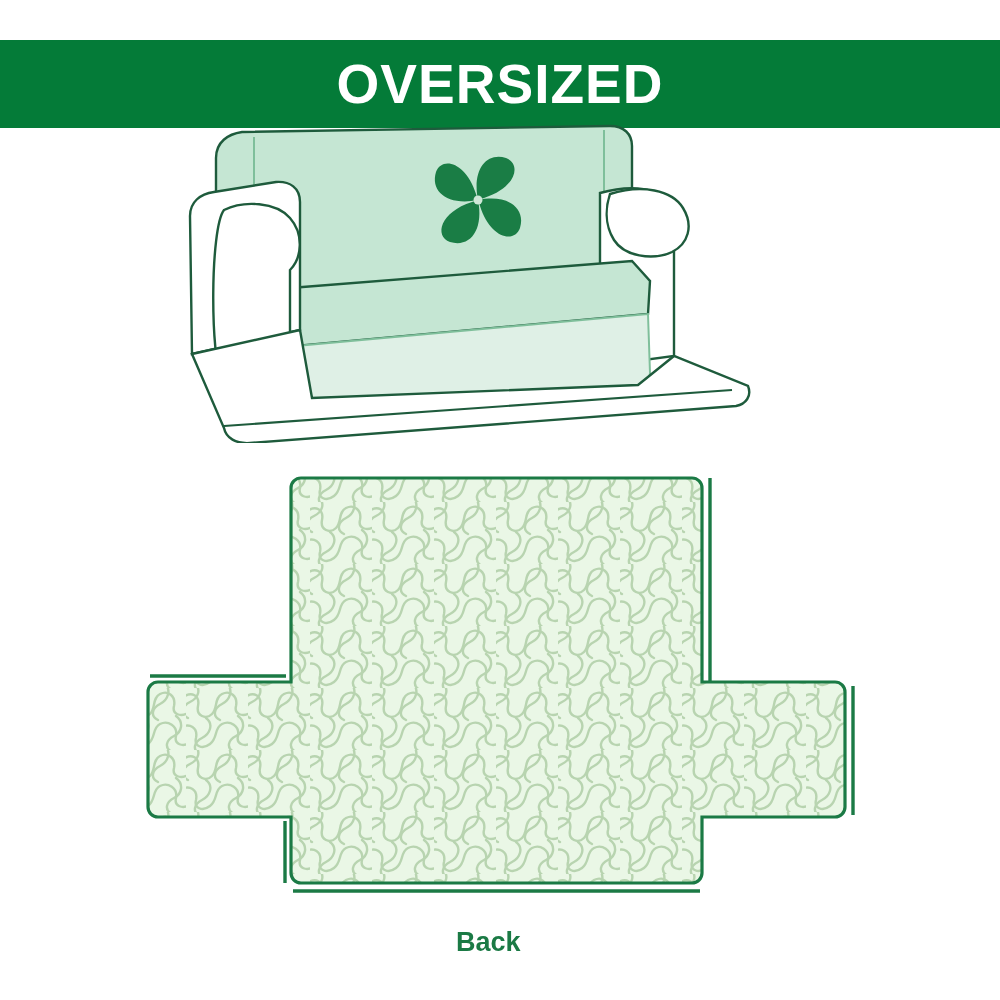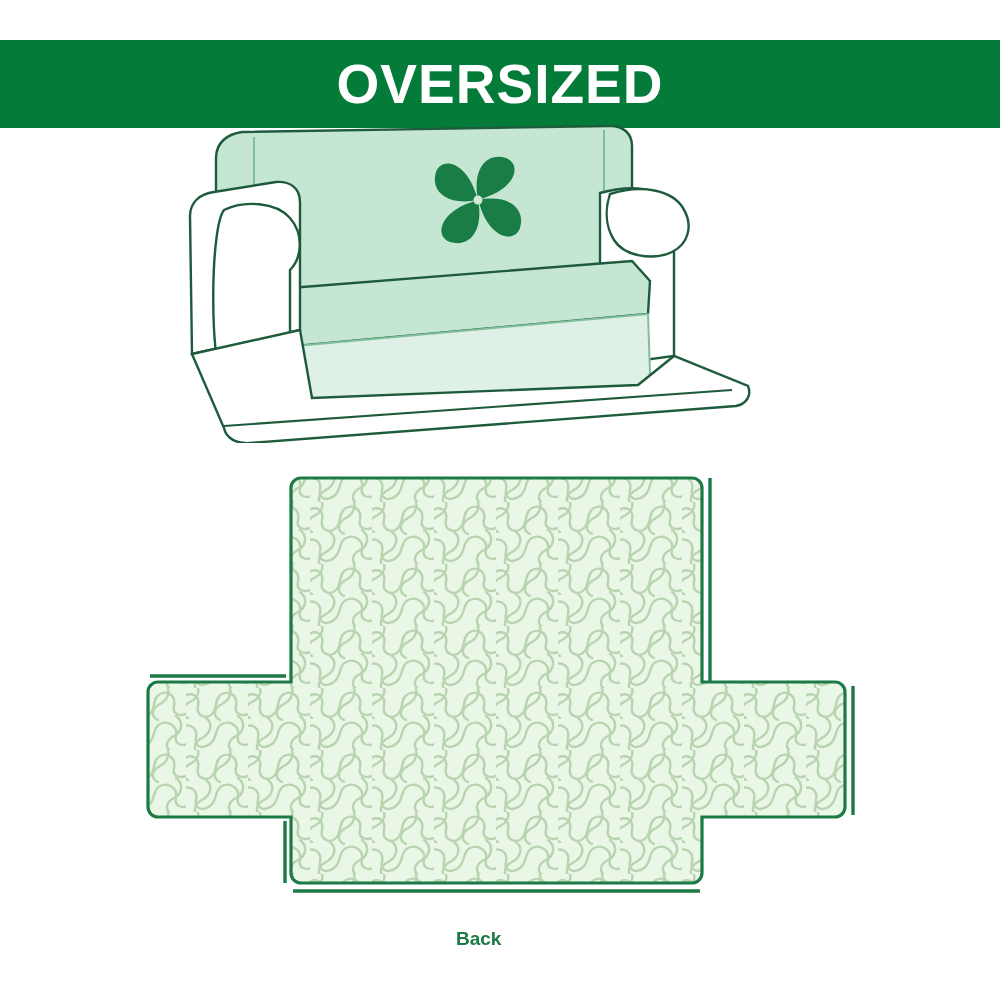--- a/index.html
+++ b/index.html
@@ -58,21 +58,21 @@
   .dim-label {
     position: absolute;
     color: #1b7a45;
     font-weight: bold;
     font-family: "Liberation Sans", sans-serif;
     white-space: nowrap;
     line-height: 1;
   }
 
   
-  .section-label { font-size: 19px; }
+  .section-label { font-size: 27px; }
 
   #label-back      { left: 456px; top: 489px; }
 </style>
 </head>
 <body>
 
 <div id="header-banner">
   <div id="header-title">OVERSIZED</div>
 </div>
 

